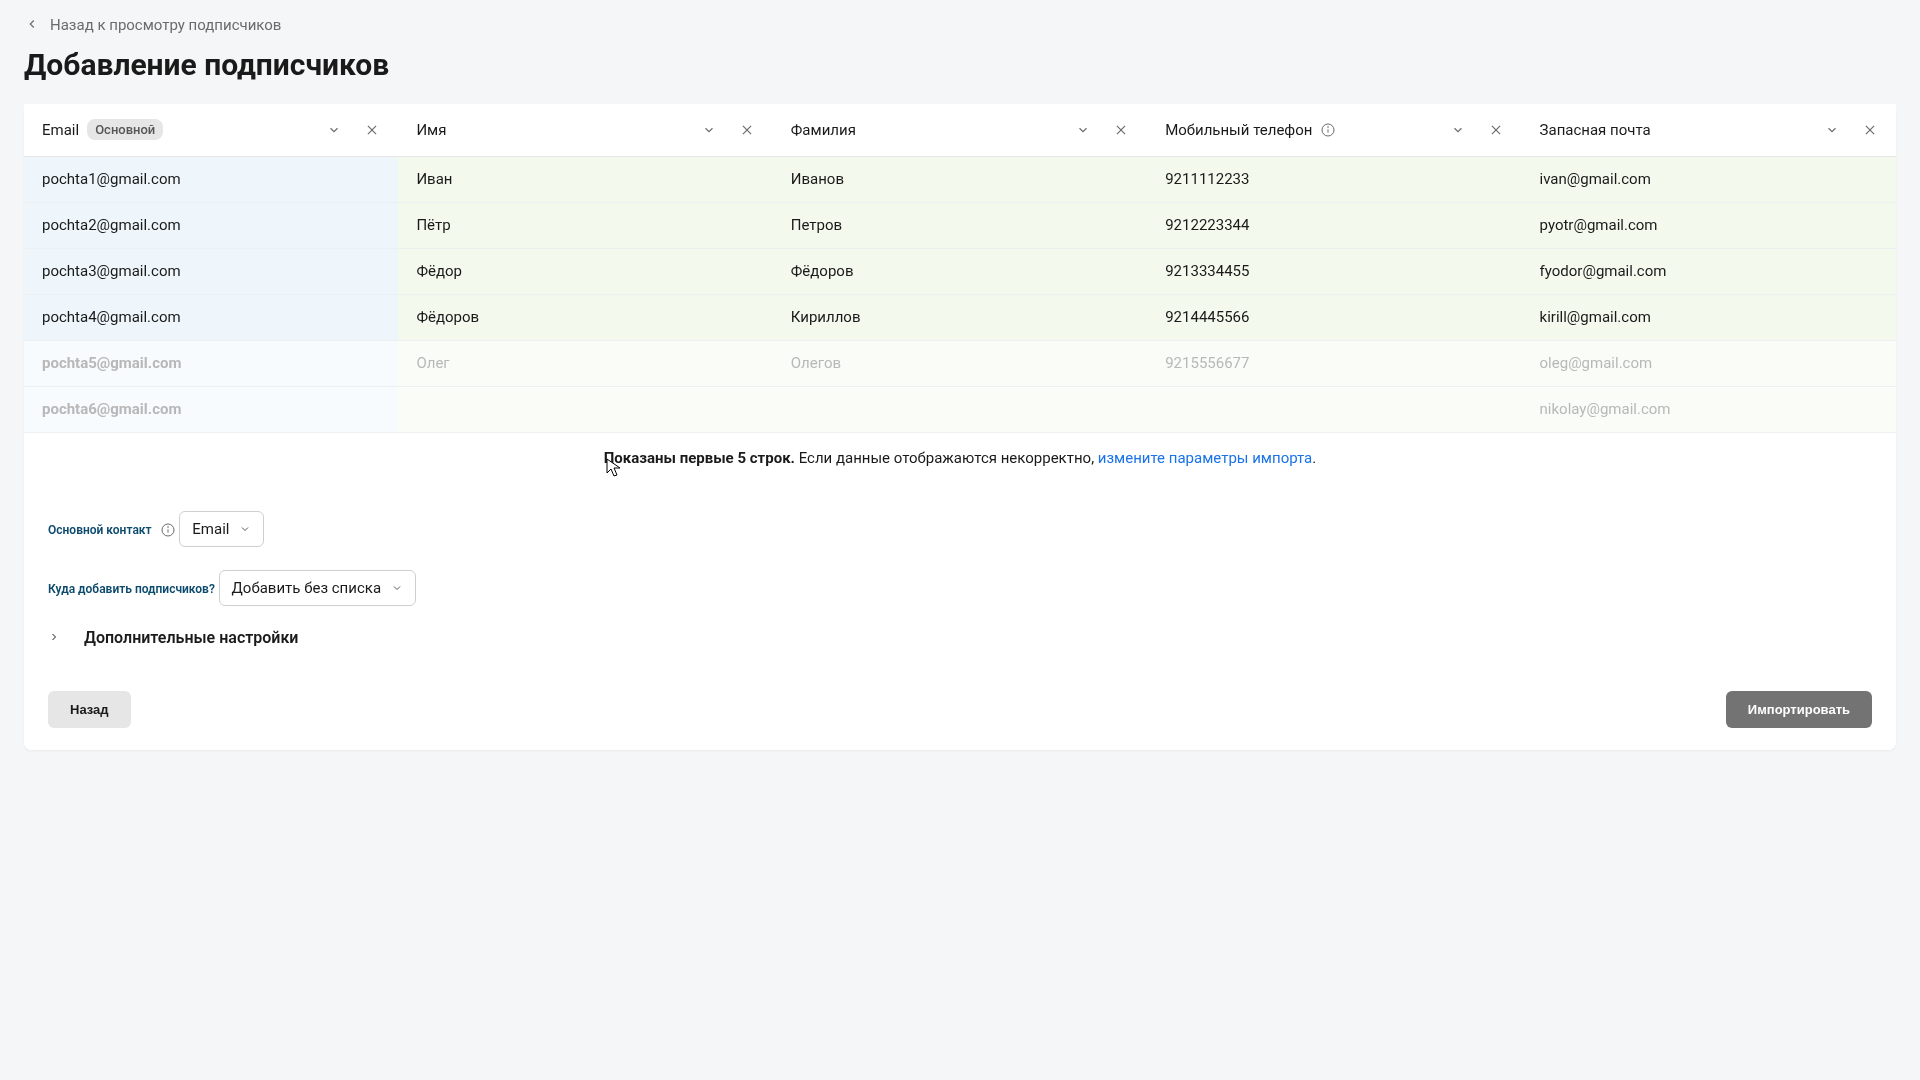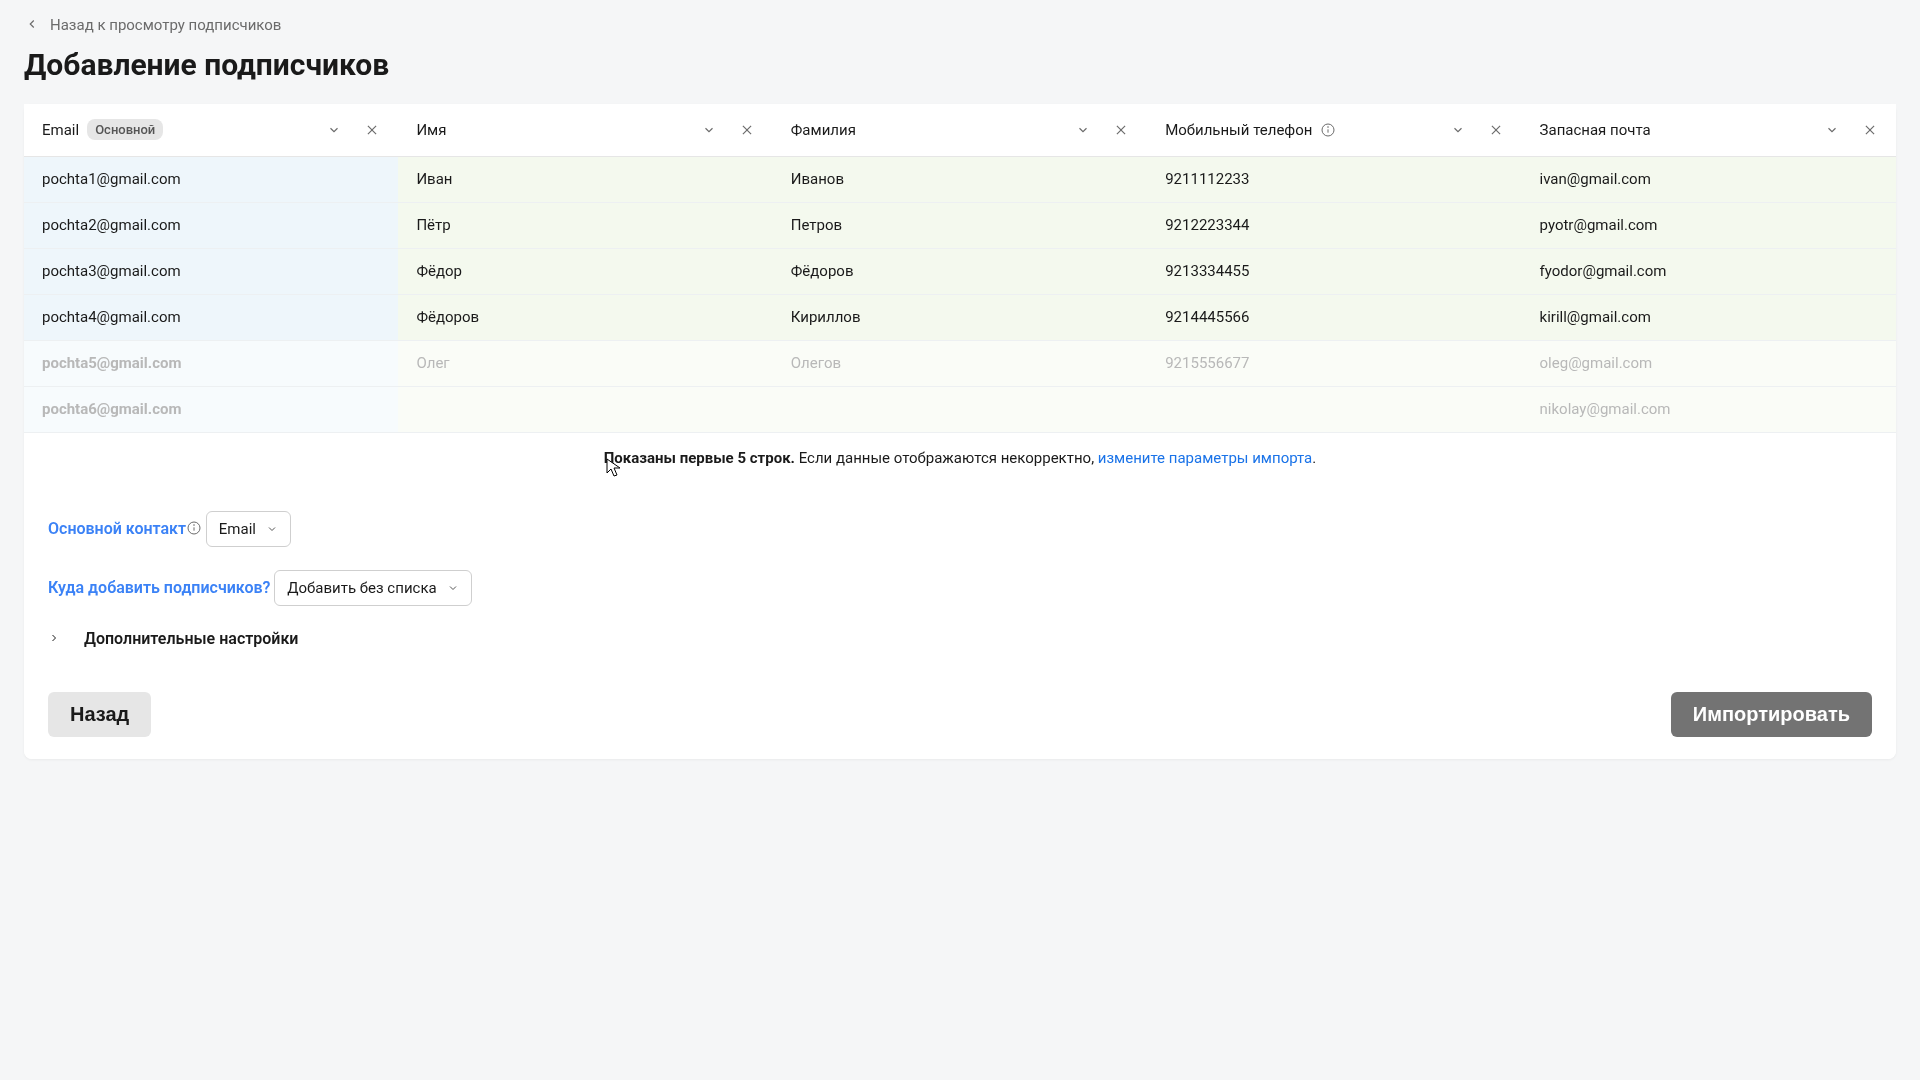--- a/index.html
+++ b/index.html
@@ -96,25 +96,26 @@
   }
   .info-strip .bold { font-weight: 700; }
   .info-strip a { color: #1a73e8; text-decoration: none; cursor: pointer; }
   .controls {
     padding: 22px 24px 26px 24px;
     background: #fff;
   }
   .ctl-group { margin-bottom: 22px; }
   .ctl-label {
     font-weight: 600;
-    font-size: 16px;
+    font-size: 12px;
     margin-bottom: 10px;
     display: inline-flex;
     align-items: center;
-    color: #3b82f6;
+    gap: 8px;
+    color: #0c4a6e;
   }
   .select {
     display: inline-flex;
     align-items: center;
     gap: 10px;
     border: 1px solid #cfcfcf;
     border-radius: 6px;
     padding: 8px 12px;
     font-size: 15px;
     background: #fff;
@@ -136,21 +137,21 @@
     justify-content: space-between;
     padding: 18px 24px 22px 24px;
     background: #fff;
     border-bottom-left-radius: 8px;
     border-bottom-right-radius: 8px;
   }
   .btn {
     border: none;
     border-radius: 6px;
     padding: 11px 22px;
-    font-size: 20px;
+    font-size: 13px;
     font-weight: 600;
     cursor: pointer;
   }
   .btn-secondary { background: #e6e6e6; color: #1a1a1a; }
   .btn-primary { background: #737373; color: #fff; }
   .cursor {
     position: absolute;
     left: 606px; top: 458px;
     width: 16px; height: 20px;
     pointer-events: none;

